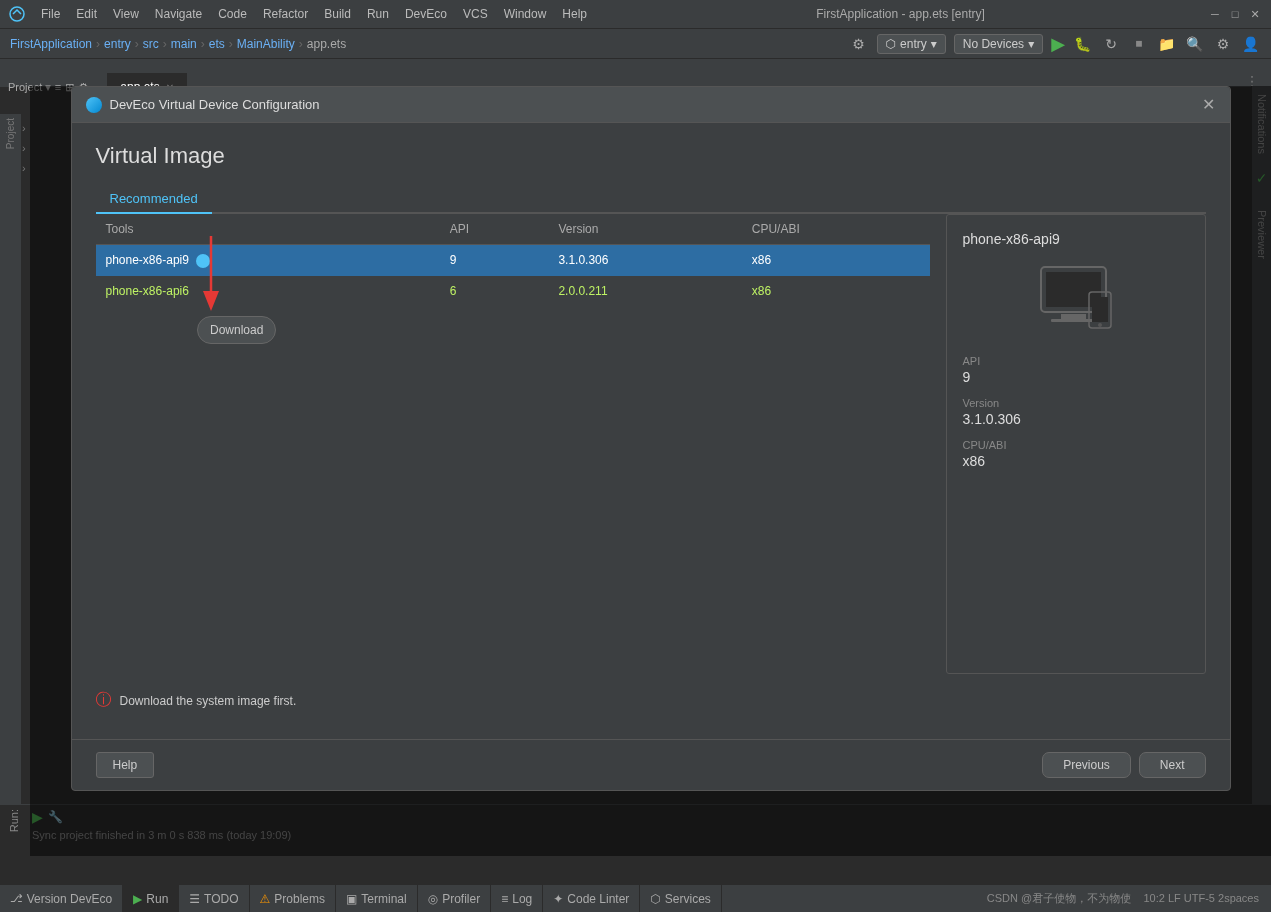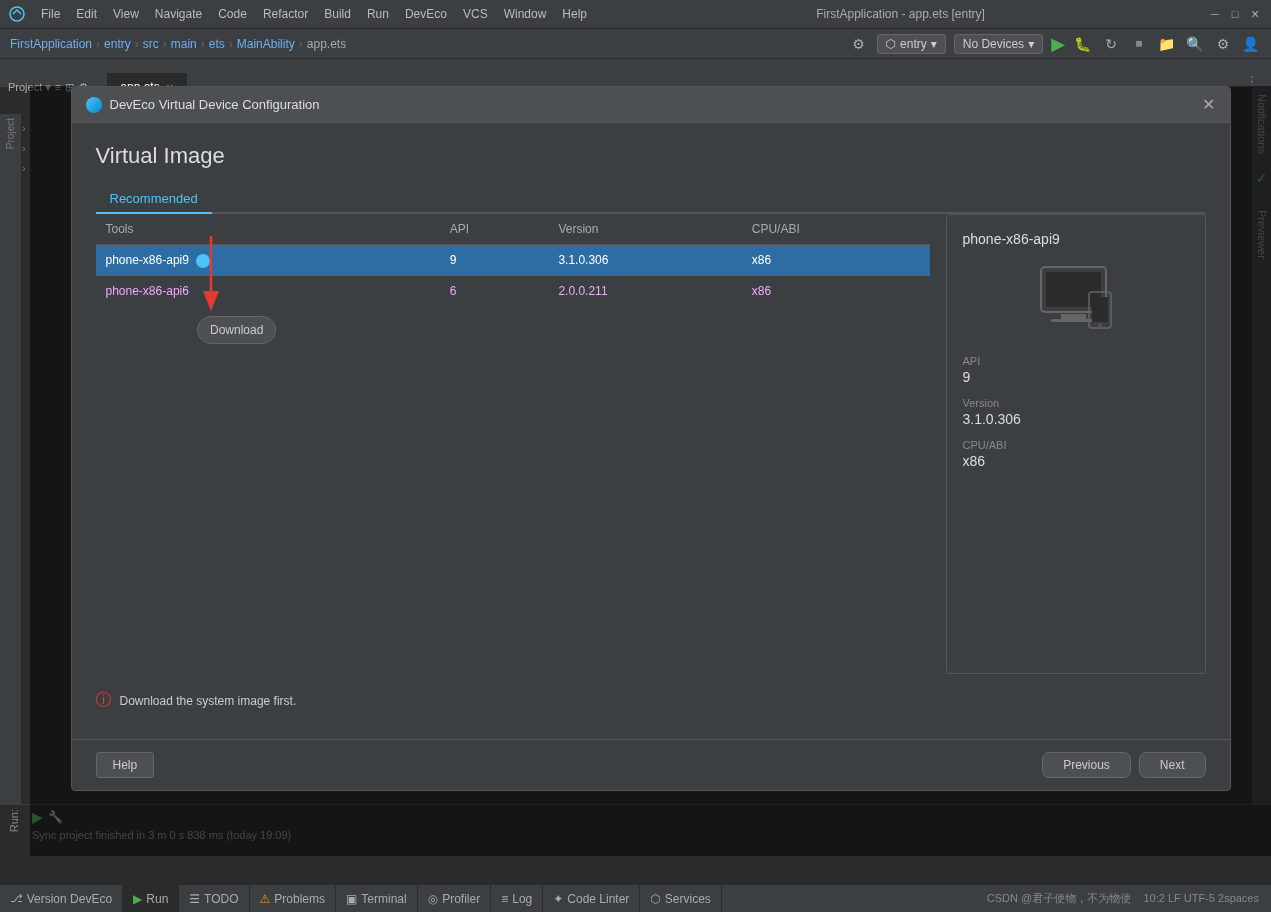--- a/index.html
+++ b/index.html
@@ -213,21 +213,21 @@
     }
     .sys-table th {
       text-align: left;
       padding: 8px 10px;
       color: #aaa;
       font-weight: normal;
       font-size: 12px;
     }
     .sys-table td {
       padding: 8px 10px;
-      color: #f0abfc;
+      color: #bef264;
     }
     .sys-table tbody tr {
       cursor: pointer;
     }
     .sys-table tbody tr.selected {
       background: #2d6da3;
       color: #fff;
     }
     .sys-table tbody tr.selected td { color: #fff; }
 

